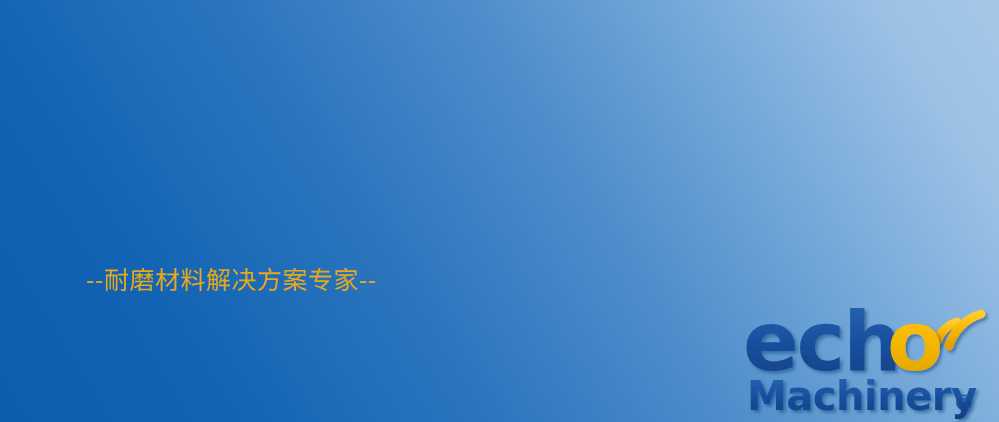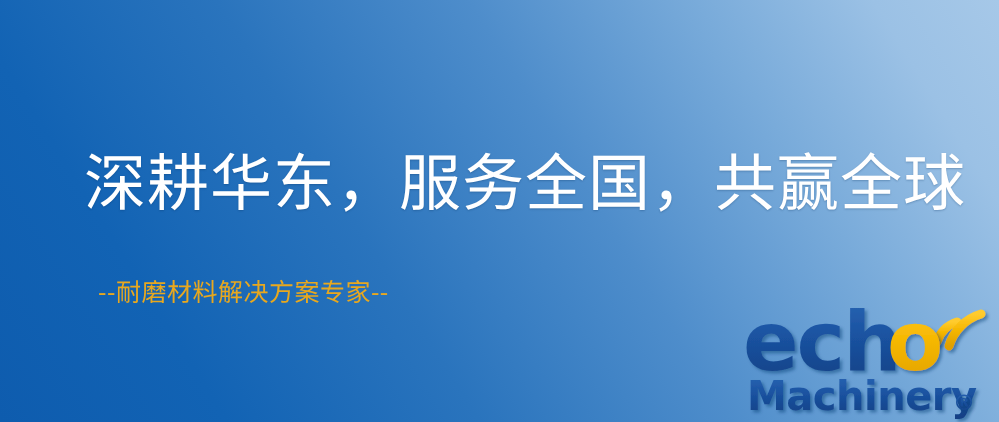--- a/index.html
+++ b/index.html
@@ -42,21 +42,21 @@
     color: #ffffff;
     white-space: nowrap;
     text-shadow: 0 1px 2px rgba(8, 46, 90, 0.28);
   }
 
   
   .subtitle {
     position: absolute;
     left: 86px;
     top: 266px;
-    margin: 12px;
+    margin: 0;
     font-family: "DejaVu Serif", "Liberation Serif", serif;
     font-weight: 400;
     font-size: 25px;
     line-height: 1.2;
     letter-spacing: 0.5px;
     color: #e8a81e;
     white-space: nowrap;
   }
 
   
@@ -76,21 +76,20 @@
   .logo-wordmark {
     font-family: "DejaVu Sans", "Liberation Sans", sans-serif;
     font-weight: 700;
   }
 </style>
 </head>
 <body>
 
 <div id="banner">
 
-  <h1 class="headline">深耕华东，服务全国，共赢全球</h1>
 
   <p class="subtitle">--耐磨材料解决方案专家--</p>
 
   <div class="logo">
     <svg viewBox="0 0 252 128" xmlns="http://www.w3.org/2000/svg" aria-hidden="true">
       <defs>
         <filter id="logoShadow" x="-25%" y="-25%" width="160%" height="160%">
           <feDropShadow dx="2.5" dy="2.5" stdDeviation="1.6" flood-color="#0a3a72" flood-opacity="0.45"></feDropShadow>
         </filter>
         <linearGradient id="blueFace" x1="0" y1="0" x2="0" y2="1">

